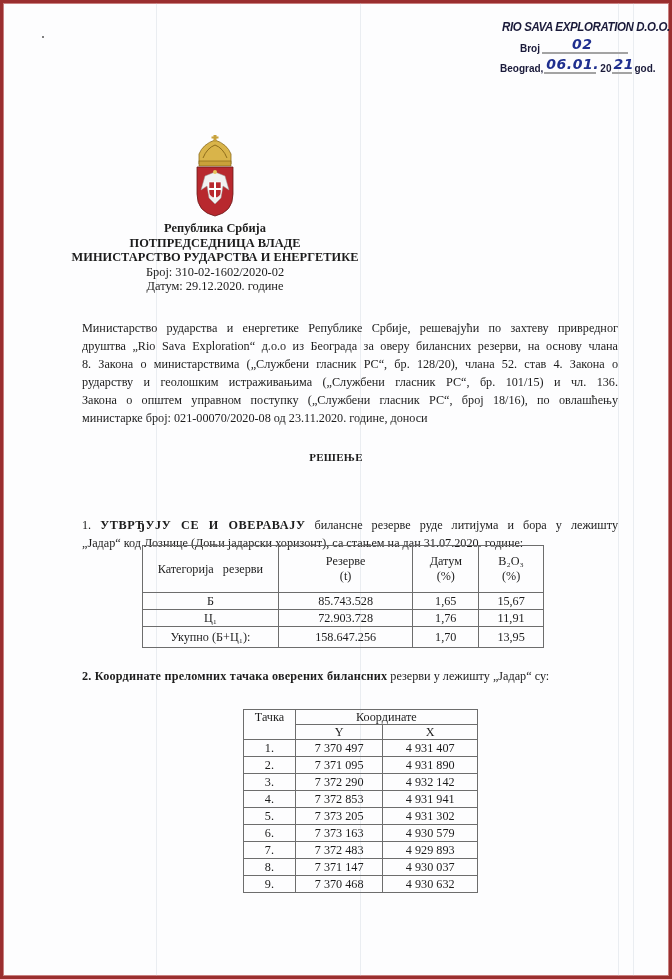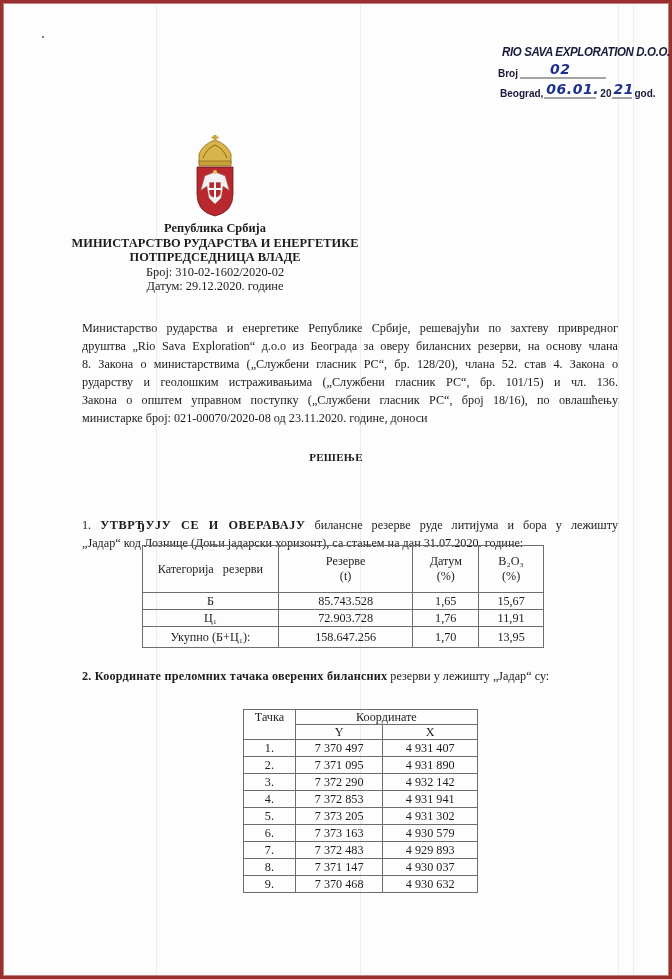--- a/index.html
+++ b/index.html
@@ -14,21 +14,21 @@
     box-sizing: border-box;
     border: 3px solid #9a2f2f;
     box-shadow: inset 0 0 0 1px #c98080;
     background: #fdfdfe;
   }
   .scan-line { position: absolute; top: 0; bottom: 0; width: 1px; background: rgba(180,190,205,0.25); }
   .speck { position: absolute; width: 2px; height: 2px; background: #555; border-radius: 1px; }
 
   
   .stamp {
-    position: absolute; left: 498px; top: 45px; width: 160px;
+    position: absolute; left: 498px; top: 20px; width: 160px;
     font-family: "Liberation Sans", "DejaVu Sans", sans-serif;
     color: #1a1a3a;
   }
   .stamp-company {
     font-weight: bold; font-style: italic; font-size: 12.5px; letter-spacing: -0.4px;
     transform: scaleX(0.92); transform-origin: left; white-space: nowrap;
     margin-left: 4px;
   }
   .stamp-row { display: flex; align-items: flex-end; font-size: 10px; font-weight: bold; margin-top: 4px; white-space: nowrap; }
   .stamp-line { display: inline-block; border-bottom: 2px solid #a3a3a3; position: relative; height: 14px; }
@@ -89,21 +89,21 @@
 <div class="frame">
   <div class="scan-line" style="left:153px"></div>
   <div class="scan-line" style="left:357px"></div>
   <div class="scan-line" style="left:615px"></div>
   <div class="scan-line" style="left:630px"></div>
   <div class="speck" style="left:39px;top:33px"></div>
 </div>
 
 <div class="stamp">
   <div class="stamp-company">RIO SAVA EXPLORATION D.O.O.</div>
-  <div class="stamp-row" style="">
+  <div class="stamp-row" style="margin-left:22px">
     <span>Broj</span>
     <span class="stamp-line" style="width:86px;margin-left:2px">
       <span class="handwritten" style="left:30px">02</span>
     </span>
   </div>
   <div class="stamp-row" style="margin-left:2px">
     <span>Beograd,</span>
     <span class="stamp-line" style="width:52px;margin-left:1px">
       <span class="handwritten" style="left:2px">06.01.</span>
     </span>
@@ -128,22 +128,22 @@
   <path d="M22 38 L12 42 L8 56 L14 52 L16 64 L22 70 L28 64 L30 52 L36 56 L32 42 Z" fill="#f1f1f1" stroke="#999" stroke-width="0.5"></path>
 
   <path d="M16 48 L28 48 L28 58 Q28 63 22 64 Q16 63 16 58 Z" fill="#b8282e" stroke="#fff" stroke-width="0.6"></path>
   <rect x="21" y="48" width="2" height="16" fill="#fff"></rect>
   <rect x="16" y="54" width="12" height="2" fill="#fff"></rect>
   <circle cx="22" cy="38" r="2" fill="#e6c25a"></circle>
 </svg>
 
 <div class="header-block">
   <div class="b">Република Србија</div>
+  <div class="b">ПОТПРЕДСЕДНИЦА ВЛАДЕ</div>
   <div class="b">МИНИСТАРСТВО РУДАРСТВА И ЕНЕРГЕТИКЕ</div>
-  <div class="b">ПОТПРЕДСЕДНИЦА ВЛАДЕ</div>
   <div>Број: 310-02-1602/2020-02</div>
   <div>Датум: 29.12.2020. године</div>
 </div>
 
 <div class="para">
   <span class="ln">Министарство рударства и енергетике Републике Србије, решевајући по захтеву привредног</span>
   <span class="ln">друштва „Rio Sava Exploration“ д.о.о из Београда за оверу билансних резерви, на основу члана</span>
   <span class="ln">8. Закона о министарствима („Службени гласник РС“, бр. 128/20), члана 52. став 4. Закона о</span>
   <span class="ln">рударству и геолошким истраживањима („Службени гласник РС“, бр. 101/15) и  чл. 136.</span>
   <span class="ln">Закона о општем управном поступку („Службени гласник РС“, број 18/16), по овлашћењу</span>

